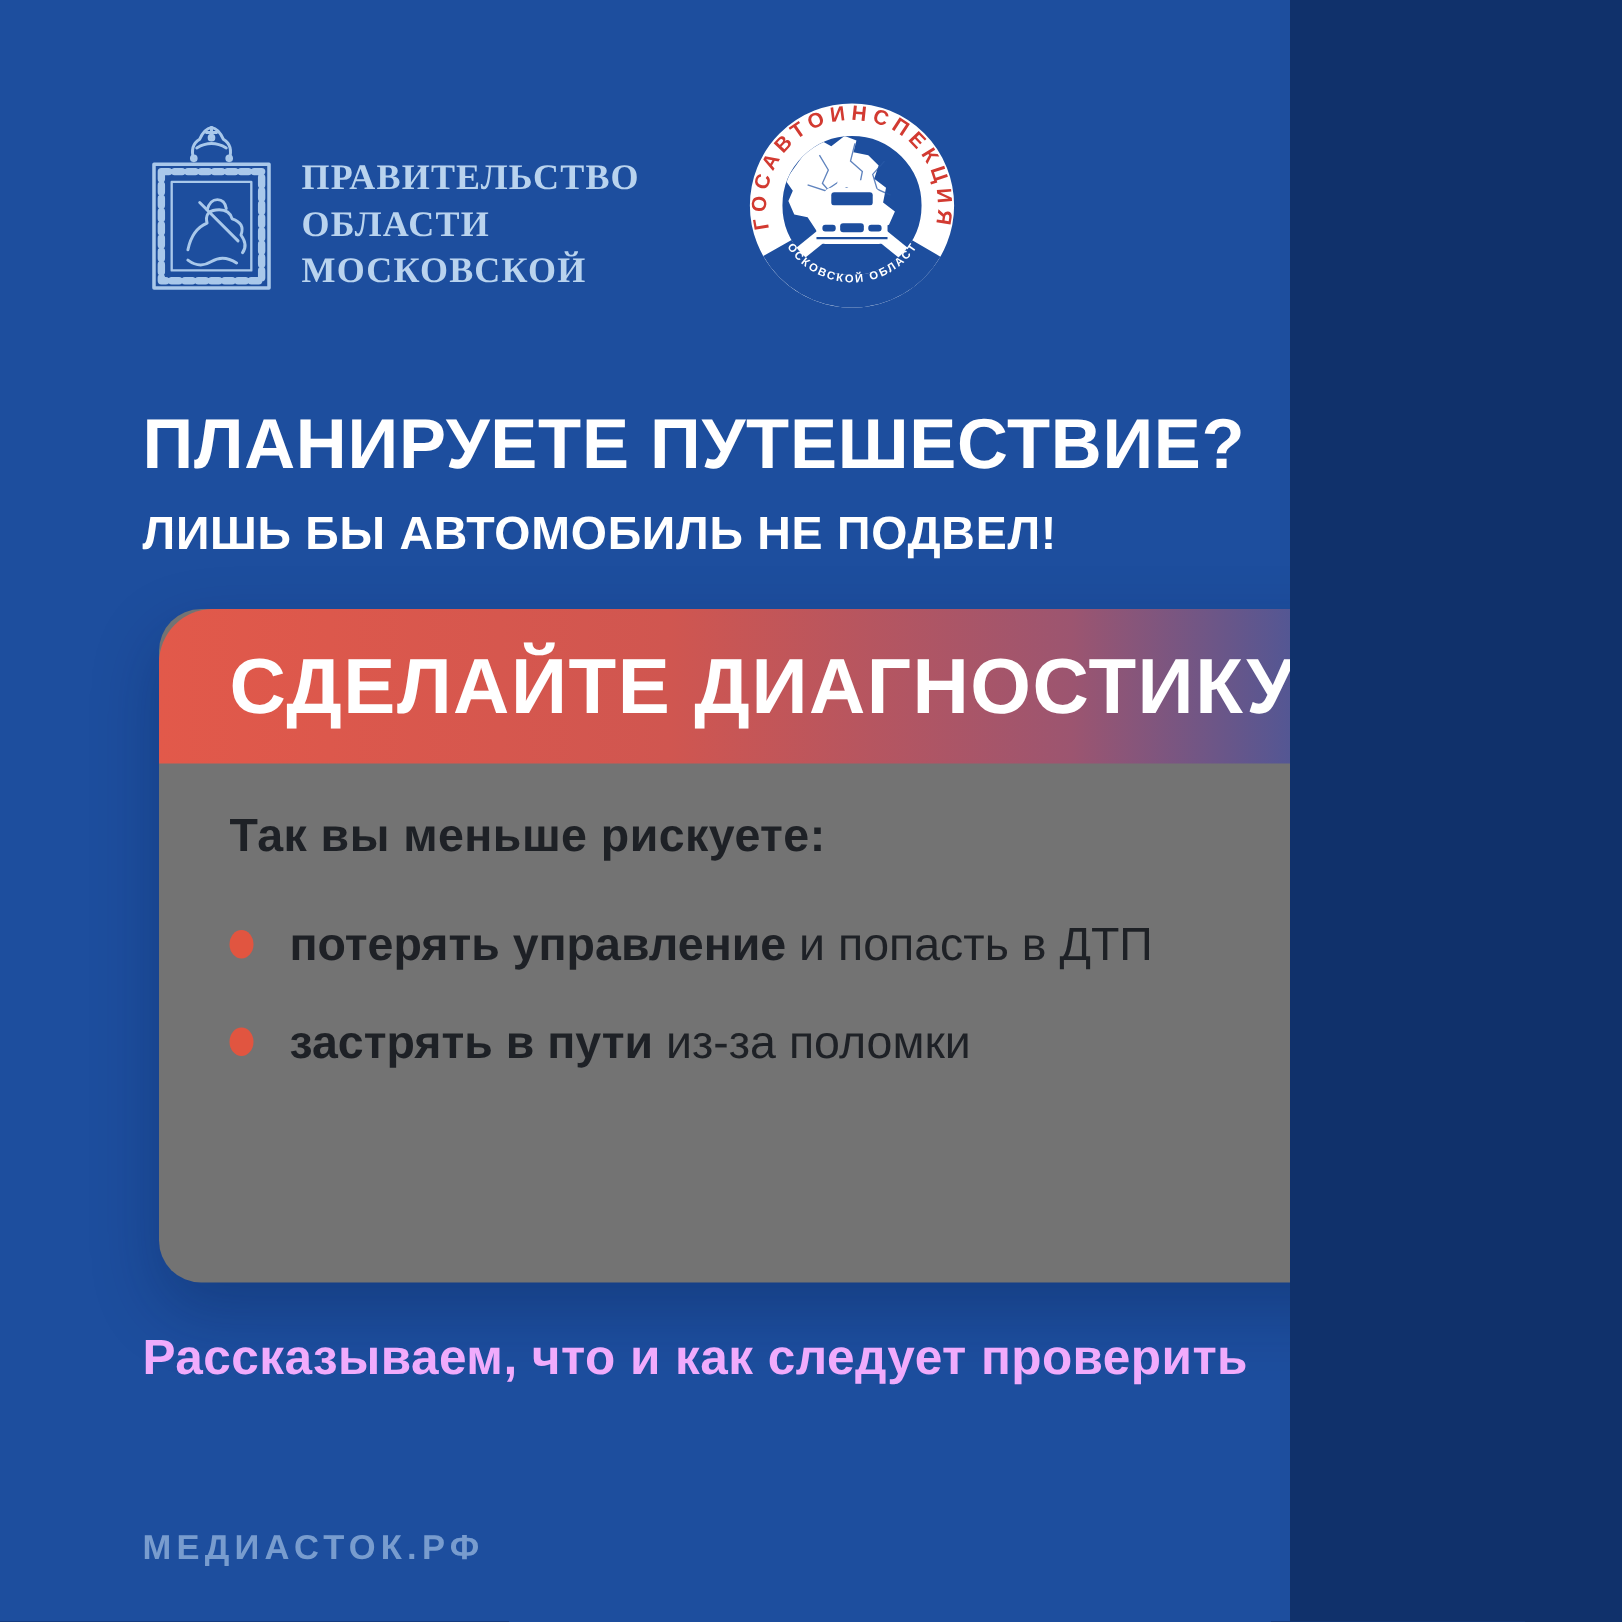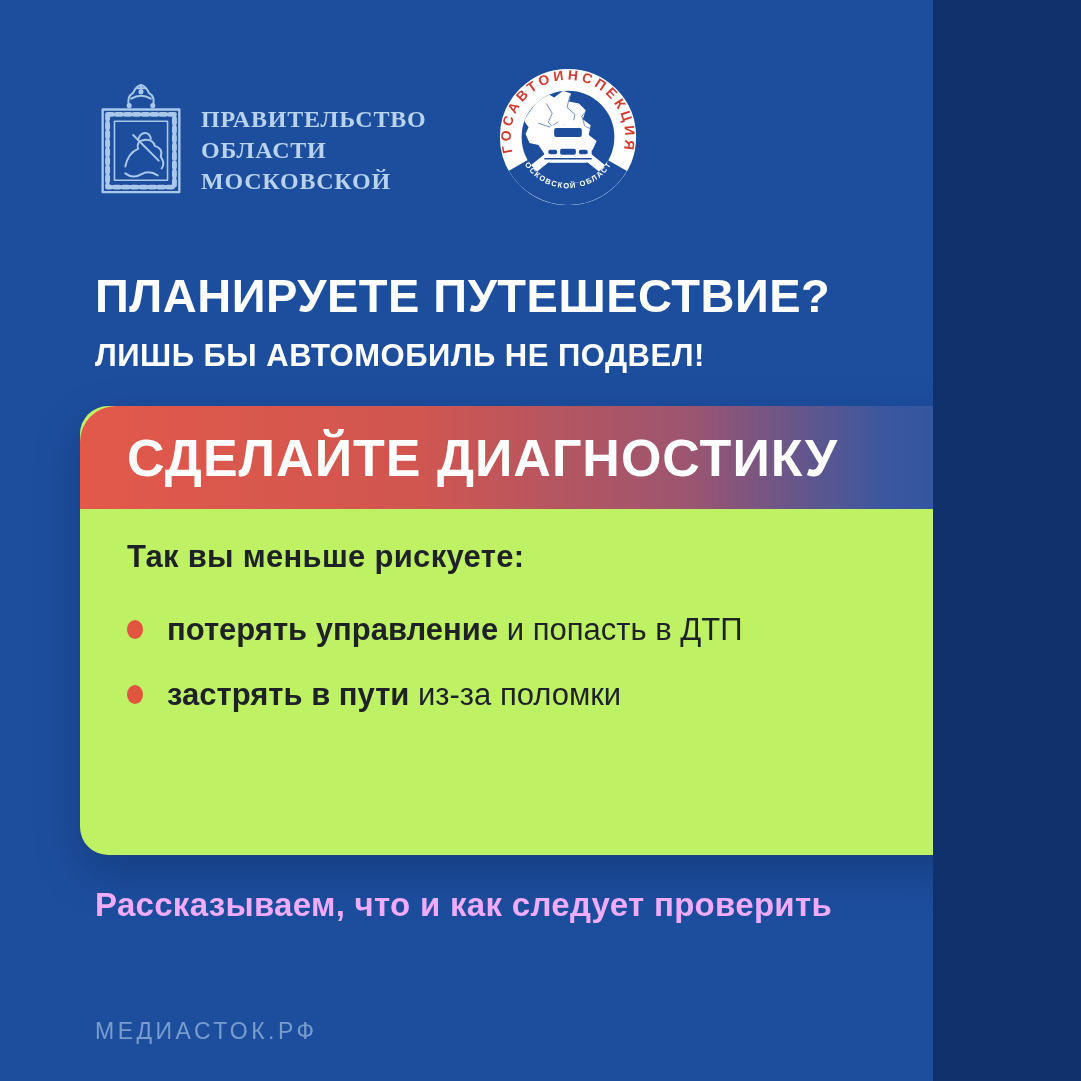--- a/index.html
+++ b/index.html
@@ -1,18 +1,18 @@
 <!DOCTYPE html>
 <html><head>
 <meta charset="utf-8">
 <style>
   * { margin:0; padding:0; box-sizing:border-box; }
   html,body { background:#10316b; }
   .poster {
-    position:relative; width:933px; height:1081px;
+    position:relative; width:860px; height:1081px;
     background:#1d4e9e; overflow:hidden;
     font-family:"Liberation Sans", sans-serif;
   }
 
   
   .gov-logo { position:absolute; left:95px; top:80px; display:flex; gap:14px; }
   .gov-emblem { width:92px; height:116px; flex:0 0 auto; }
   .gov-text {
     margin-top:24px;
     font-family:"Liberation Serif", serif; font-weight:bold;
@@ -26,22 +26,22 @@
     font-size:25px; line-height:33px; color:#c9ddf3; font-weight:normal;
   }
 
   
   .title-block { position:absolute; left:95px; top:268px; color:#ffffff; }
   .title-main   { font-size:47px; font-weight:bold; letter-spacing:0.5px; }
   .title-sub    { margin-top:15px; font-size:31px; font-weight:bold; letter-spacing:0.5px; }
 
   
   .card {
-    position:absolute; left:80px; top:406px; width:895px; height:449px;
-    background:#bef264; border-radius:28px;
+    position:absolute; left:106px; top:406px; width:895px; height:449px;
+    background:#737373; border-radius:28px;
     box-shadow:0 18px 45px rgba(0,20,60,0.28);
   }
   .card-header {
     height:103px; border-radius:36px 36px 0 0;
     background:linear-gradient(90deg,#e2594a 0%, #d05650 38%, #9c5570 68%, #3a57a0 90%, #30549f 100%);
     display:flex; align-items:center; padding:0 0 0 47px;
   }
   .card-header-title {
     color:#ffffff; font-size:52px; font-weight:bold; letter-spacing:1px;
   }
@@ -57,21 +57,21 @@
   .risk-text b { font-weight:bold; }
 
   
   .footer-line {
     position:absolute; left:95px; top:886px;
     color:#f0abfc; font-size:33px; font-weight:bold; letter-spacing:0.3px;
   }
   .watermark {
     position:absolute; left:95px; top:1018px;
     color:#8fb0da; opacity:0.8;
-    font-size:23px; font-weight:normal; letter-spacing:3.5px;
+    font-size:23px; font-weight:bold; letter-spacing:3.5px;
   }
 
   .emblem-stroke { stroke:#a9c8ea; fill:none; stroke-linecap:round; stroke-linejoin:round; }
 </style>
 </head>
 <body>
 
 <div class="poster">
 
   <div class="gov-logo">

